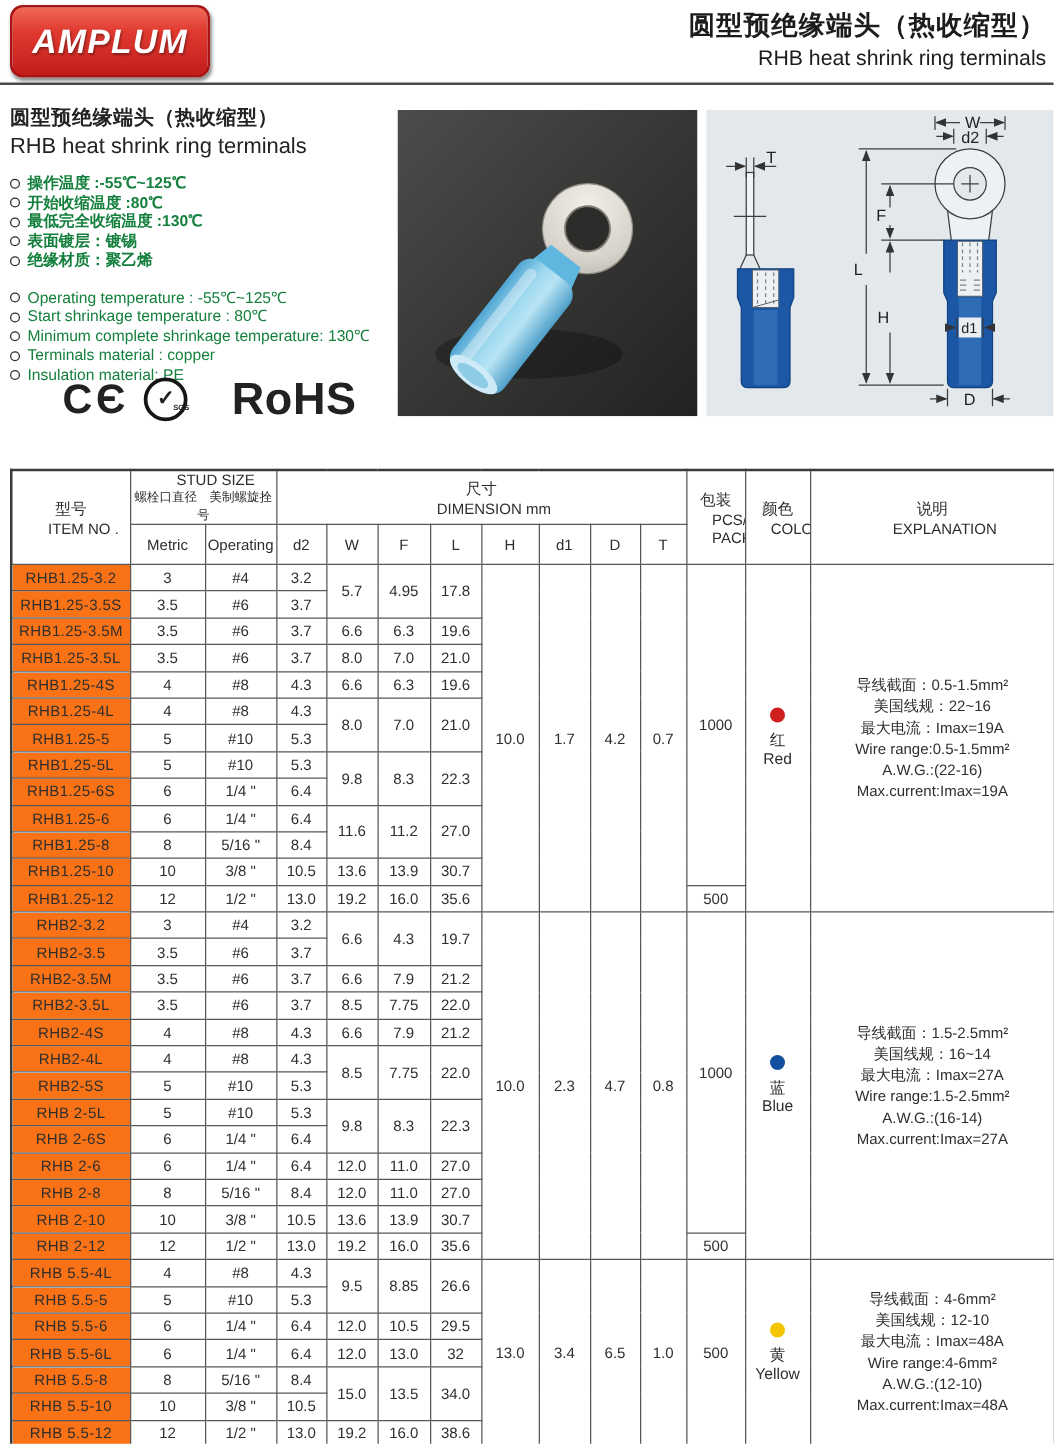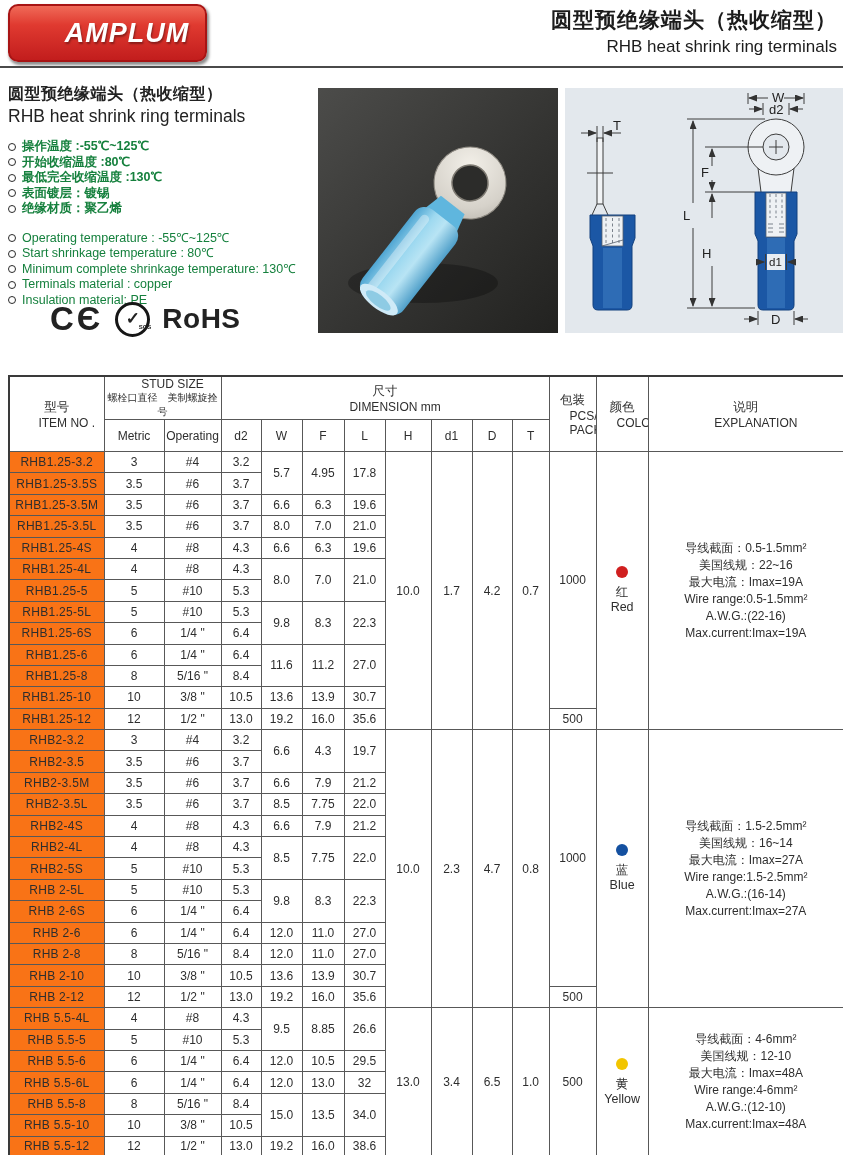--- a/index.html
+++ b/index.html
@@ -2,21 +2,21 @@
 <html><head>
 <meta charset="utf-8">
 <style>
   html,body{margin:0;padding:0;background:#fff;}
   body{width:843px;height:1155px;position:relative;font-family:"Liberation Sans",sans-serif;color:#222;overflow:hidden;}
 
   
   .logo{position:absolute;left:8px;top:4px;width:156px;height:54px;border-radius:10px;
         background:linear-gradient(#f06a58 0%,#e03a30 35%,#c21d1d 100%);
         border:2px solid #a81414;box-shadow:1.5px 2.5px 3px rgba(0,0,0,.45);
-        display:flex;align-items:center;justify-content:center;padding-left:39px;}
+        display:flex;align-items:center;justify-content:center;}
   .logo span{color:#fff;font-style:italic;font-weight:bold;font-size:27px;letter-spacing:1px;
         text-shadow:1px 2px 2px rgba(0,0,0,.35);}
   .doc-titles{position:absolute;right:6px;top:6px;text-align:right;color:#1c1c1c;}
   .t-zh{font-size:21px;font-weight:600;letter-spacing:1px;}
   .t-en{font-size:17px;margin-top:3px;}
   .rule{position:absolute;left:0;width:843px;top:66px;border-top:2px solid #4a4a4a;}
 
   
   .intro{position:absolute;left:8px;top:84px;width:306px;}
   .intro .h-zh{font-size:16px;font-weight:bold;letter-spacing:.5px;}
@@ -26,21 +26,21 @@
   .speclist li{display:flex;font-size:12.5px;line-height:15.5px;color:#15803d;}
   .speclist.zh li{font-weight:600;}
   .bullet{flex:none;width:6px;height:6px;border:1.5px solid #2a2a2a;border-radius:50%;margin:3.5px 6px 0 0;}
 
   
   .certs{position:absolute;left:10px;top:299px;display:flex;align-items:center;gap:12px;height:40px;}
   .ce{font-size:33px;font-weight:bold;letter-spacing:3px;line-height:36px;margin-left:40px;}
   .sgs{position:relative;width:29px;height:29px;border:3px solid #161616;border-radius:50%;
        text-align:center;font-weight:bold;font-size:17px;line-height:28px;}
   .sgs small{position:absolute;right:-4px;bottom:-7px;font-size:6px;font-weight:bold;letter-spacing:0;}
-  .rohs{font-size:28px;font-weight:800;letter-spacing:.5px;}
+  .rohs{font-size:36px;font-weight:800;letter-spacing:.5px;margin-left:23px;}
 
   
   .photo{position:absolute;left:318px;top:88px;width:240px;height:245px;}
   .diagram{position:absolute;left:565px;top:88px;width:278px;height:245px;}
 
   
   table.spec{position:absolute;left:8px;top:375px;width:835px;border-collapse:collapse;table-layout:fixed;
              border:2px solid #3a3a3a;}
   table.spec th,table.spec td{border:1px solid #585858;text-align:center;padding:0;color:#2e2e2e;
              font-weight:normal;font-size:12px;overflow:hidden;}

